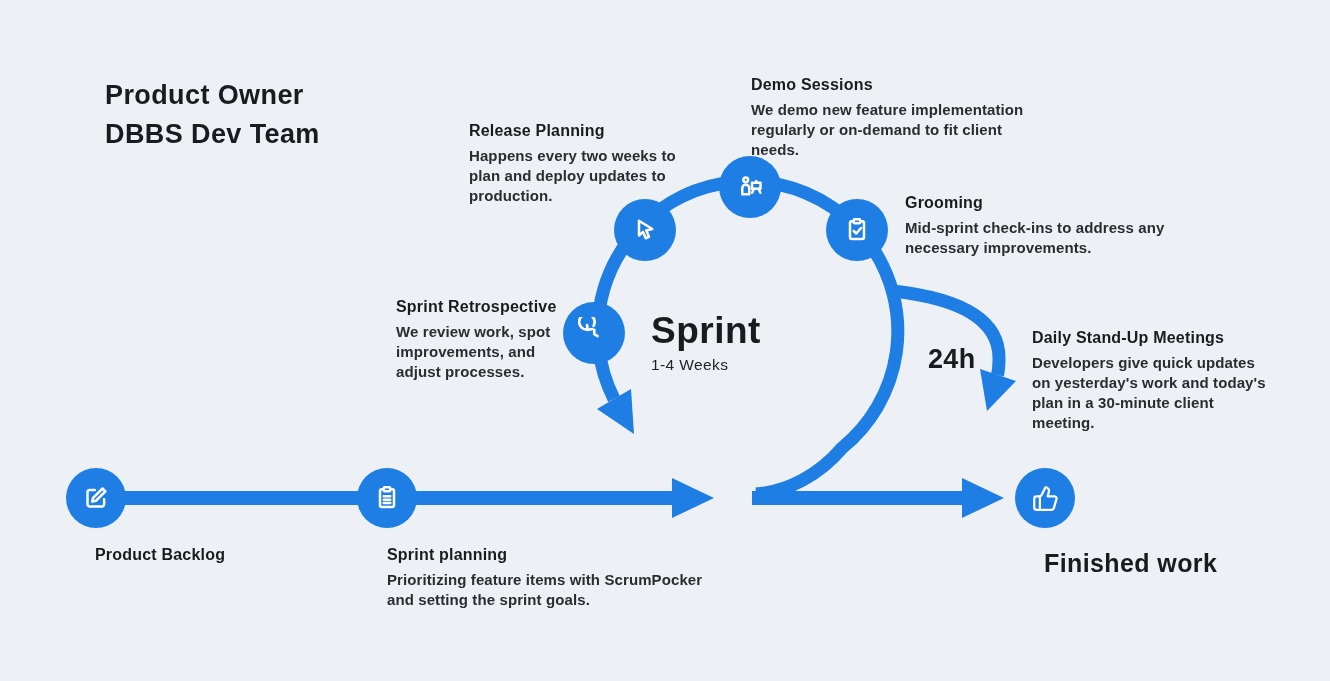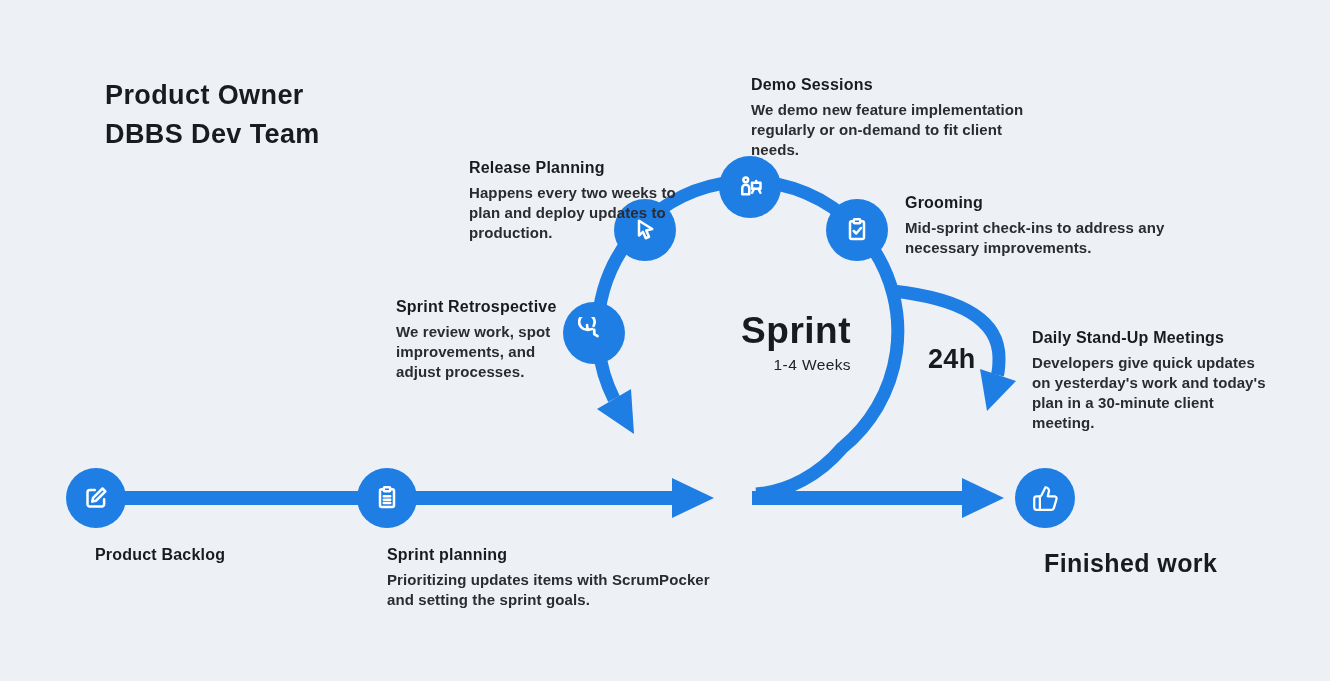--- a/index.html
+++ b/index.html
@@ -34,21 +34,21 @@
     font-size:16px;font-weight:700;color:var(--heading);
     letter-spacing:.2px;margin-bottom:6px;
   }
   .step-body{
     font-size:15px;line-height:20px;letter-spacing:.1px;
     white-space:pre-line;
     font-weight:bold;
   }
   .sprint-center{
     position:absolute;left:651px;top:310px;width:200px;
-    text-align:right;color:var(--heading);
+    text-align:left;color:var(--heading);
   }
   .sprint-title{font-size:37px;font-weight:700;letter-spacing:.5px;}
   .sprint-sub{font-size:15.5px;font-weight:500;margin-top:4px;letter-spacing:.4px;color:#222327;}
   .daily-24h{
     position:absolute;left:928px;top:344px;
     font-size:27px;font-weight:700;color:var(--heading);letter-spacing:.3px;
   }
   .finished{
     position:absolute;left:1044px;top:549px;
     font-size:25px;font-weight:700;color:var(--heading);letter-spacing:.4px;
@@ -128,21 +128,21 @@
     <div>DBBS Dev Team</div>
   </div>
 
   <div class="sprint-center">
     <div class="sprint-title">Sprint</div>
     <div class="sprint-sub">1-4 Weeks</div>
   </div>
 
   <div class="daily-24h">24h</div>
 
-  <div class="step" style="left:469px;top:122px;width:225px;margin-top:37px;">
+  <div class="step" style="left:469px;top:122px;width:225px;">
     <div class="step-title">Release Planning</div>
     <div class="step-body">Happens every two weeks to
 plan and deploy updates to
 production.</div>
   </div>
 
   <div class="step" style="left:751px;top:76px;width:300px;">
     <div class="step-title">Demo Sessions</div>
     <div class="step-body">We demo new feature implementation
 regularly or on-demand to fit client needs.</div>
@@ -168,19 +168,19 @@
 plan in a 30-minute client
 meeting.</div>
   </div>
 
   <div class="step" style="left:95px;top:546px;width:220px;">
     <div class="step-title">Product Backlog</div>
   </div>
 
   <div class="step" style="left:387px;top:546px;width:340px;">
     <div class="step-title">Sprint planning</div>
-    <div class="step-body">Prioritizing updates items with ScrumPocker
+    <div class="step-body">Prioritizing feature items with ScrumPocker
 and setting the sprint goals.</div>
   </div>
 
   <div class="finished">Finished work</div>
 
 </div>
 
 </body></html>

